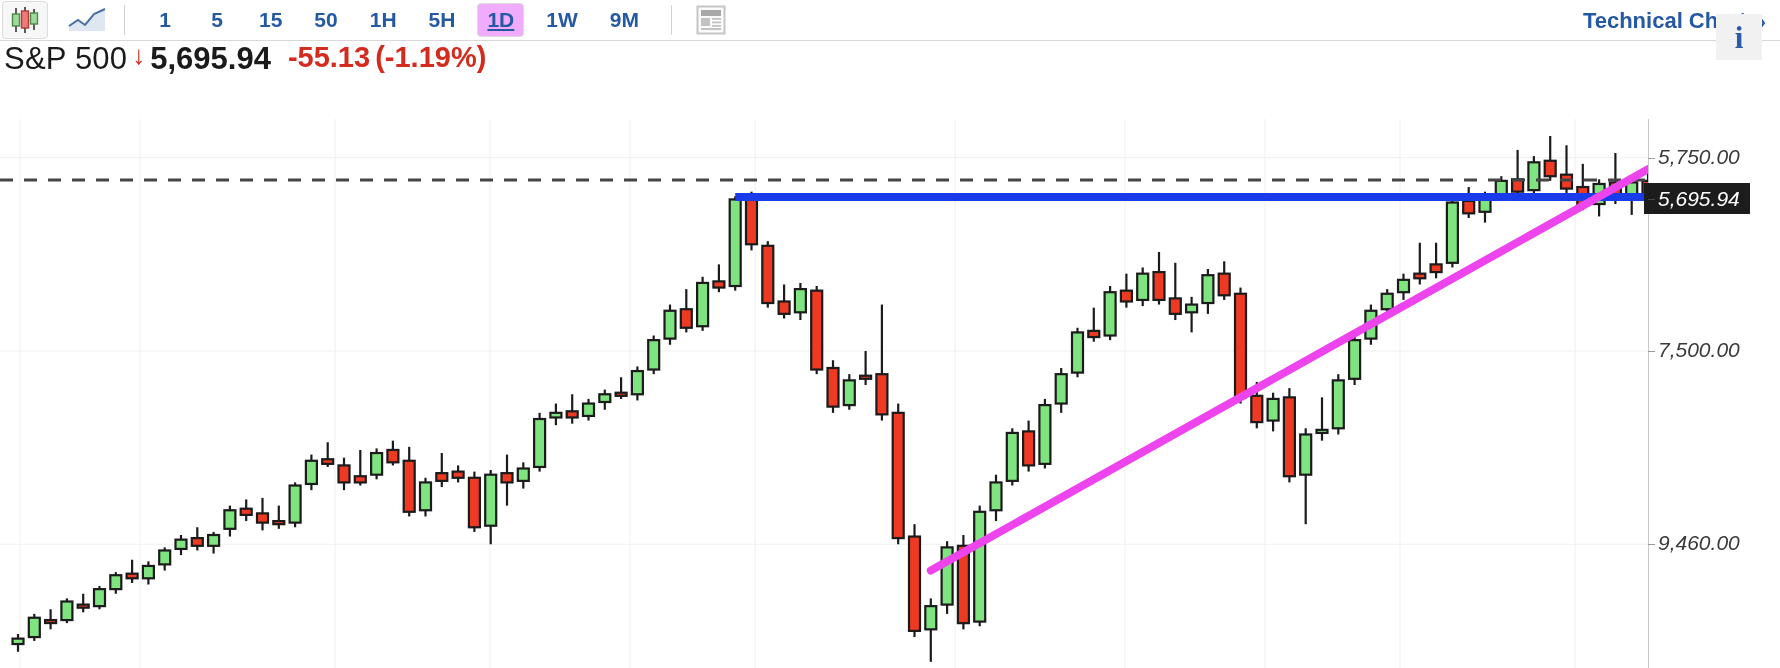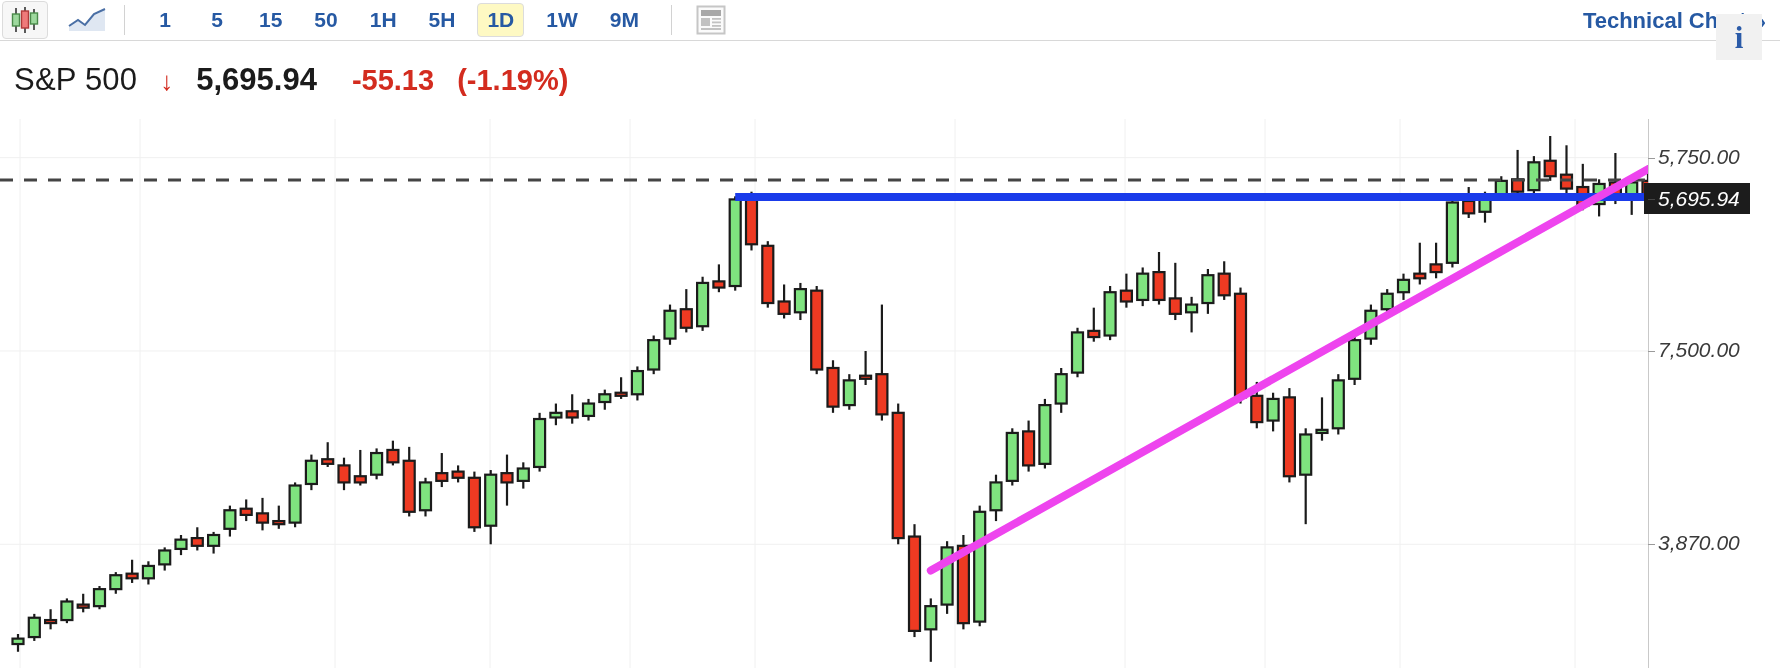--- a/index.html
+++ b/index.html
@@ -27,32 +27,32 @@
   }
   .tb-sep { width:1px; height:30px; background:#d2d2d2; margin:0 14px; }
   #tf-group { display:flex; align-items:center; }
   .tf-btn {
     min-width: 40px; height: 34px; padding: 0 9px;
     display:flex; align-items:center; justify-content:center;
     color:#2659a3; font-weight:bold; font-size:21px;
     border-radius:4px; border:1px solid transparent;
     margin: 0 6px;
   }
-  .tf-btn.active { background:#fef9c3; border:1px solid #dcdcdc; }
+  .tf-btn.active { background:#f0abfc; border:1px solid #dcdcdc;text-decoration:underline; }
   #tech-chart {
     position:absolute; right:14px; top:0; height:41px;
     display:flex; align-items:center; gap:8px;
     color:#2659a3; font-weight:bold; font-size:22px;
   }
   #tech-chart .chev { font-size:21px; }
 
   
   #quote {
     position:absolute; left:0; top:41px; width:1780px; height:78px;
-    display:flex; align-items:center; padding-left:14px; gap:23px;
+    display:flex; padding-left:4px; gap:5px;
   }
   #q-name { font-size:31px; color:#1b1b1b; letter-spacing:.2px; }
   #q-arrow { color:#d32c1f; font-size:26px; line-height:1; position:relative; top:1px; }
   #q-price { font-size:31px; font-weight:bold; color:#1b1b1b; }
   #q-change { font-size:29px; font-weight:bold; color:#d32c1f; margin-left:12px; }
   #q-pct { font-size:29px; font-weight:bold; color:#d32c1f; }
   #info-btn {
     position:absolute; right:18px; top:14px;
     width:46px; height:46px; background:#f1f1f1;
     display:flex; align-items:center; justify-content:center;
@@ -374,19 +374,19 @@
           <line x1="930.8000000000001" y1="451.5718309859155" x2="1648" y2="50.26056338028167" stroke="#ee44ee" stroke-width="8" stroke-linecap="round"></line>
         </svg>
     </div>
     <div id="axis">
       <div id="axis-line"></div>
     <div class="axis-tick" style="top: 38.662px;"></div>
         <div class="axis-label" style="top: 25.662px;">5,750.00</div>
         <div class="axis-tick" style="top: 231.972px;"></div>
         <div class="axis-label" style="top: 218.972px;">7,500.00</div>
         <div class="axis-tick" style="top: 425.282px;"></div>
-        <div class="axis-label" style="top: 412.282px;">3,870.00</div>
+        <div class="axis-label" style="top: 412.282px;">9,460.00</div>
         <div id="price-tag" style="top: 64.4633px;">5,695.94</div>
         <div class="axis-tick" style="top: 80.4633px; background: rgb(68, 68, 68);"></div>
       </div>
   </div>
 
 </div>
 
 </body></html>

